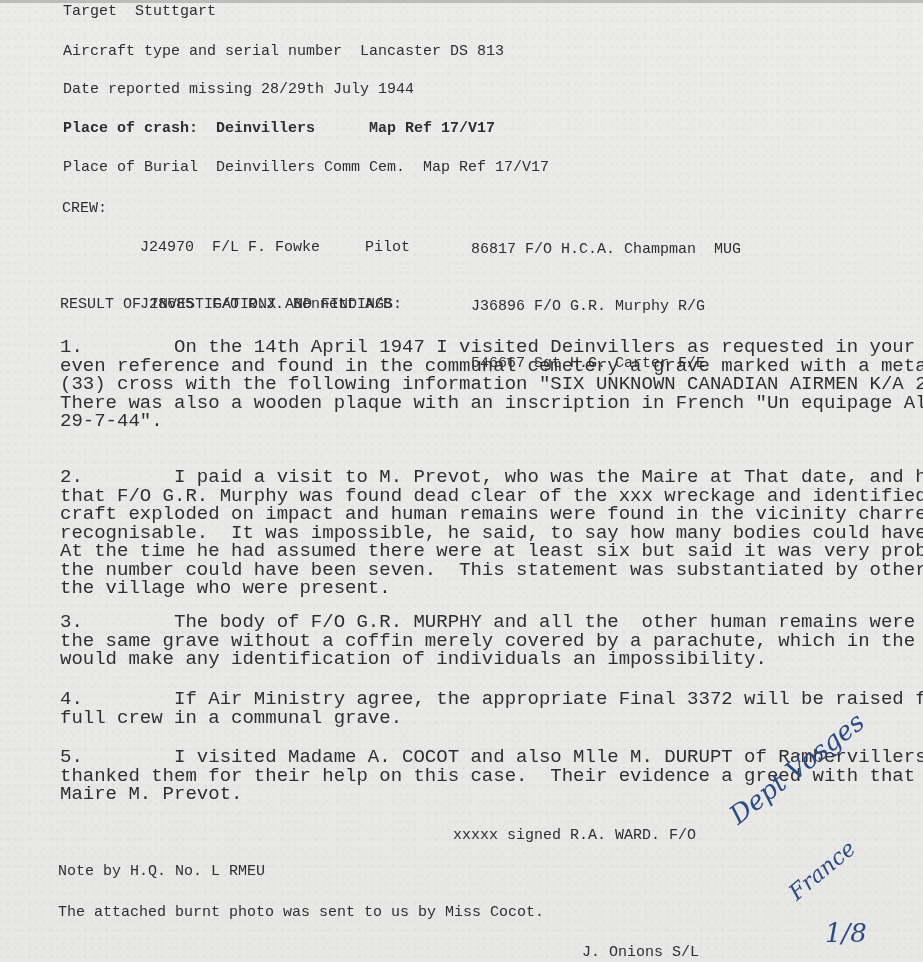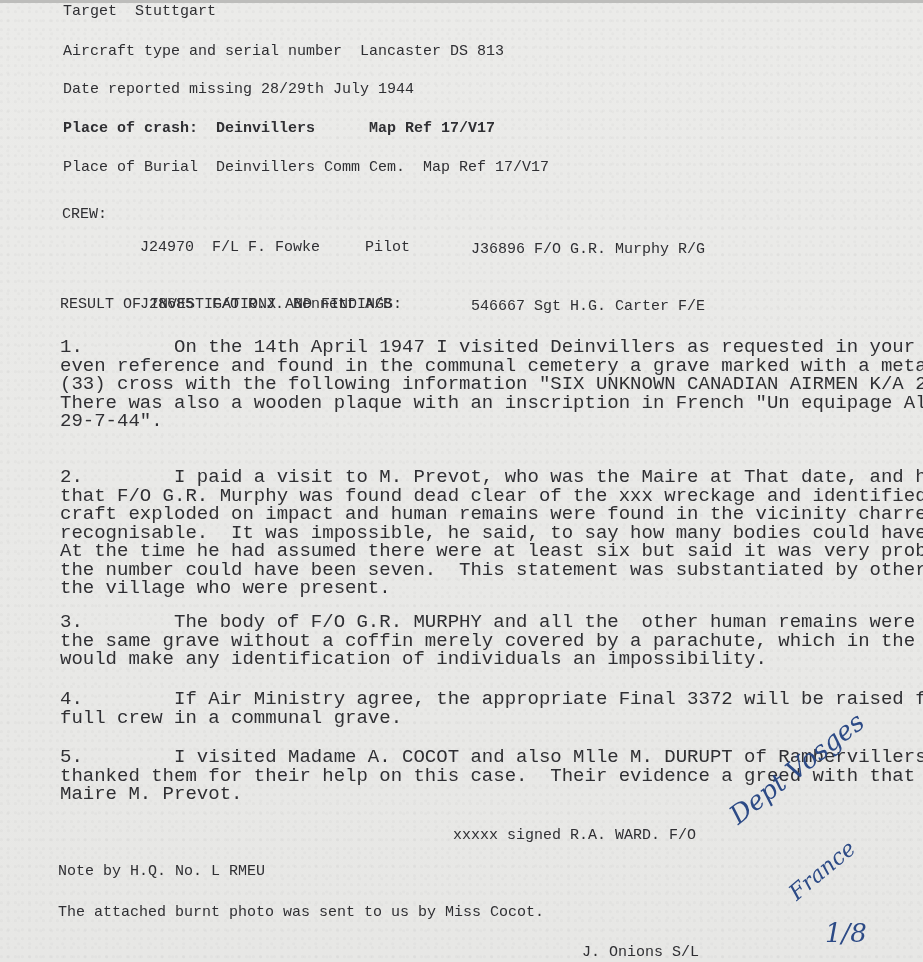--- a/index.html
+++ b/index.html
@@ -14,21 +14,21 @@
     position:absolute; left:0; top:0; width:923px; height:962px;
     background:
       radial-gradient(circle at 20% 30%, rgba(0,0,0,0.025) 0 1px, transparent 2px),
       radial-gradient(circle at 70% 60%, rgba(0,0,0,0.02) 0 1px, transparent 2px),
       linear-gradient(#ebebe9,#e7e7e5);
     background-size:7px 9px, 11px 13px, 100% 100%;
   }
   .topshade { position:absolute; left:0; top:0; width:923px; height:3px; background:#bdbdbb; }
   .line { position:absolute; font-size:15px; white-space:pre; letter-spacing:0px; }
   .ttl  { left:63px; }
-  .crew-label { left:62px;margin-top:6px; }
+  .crew-label { left:62px; }
   .crew-col { position:absolute; font-size:15px; white-space:pre; line-height:19px; }
   .para { position:absolute; left:60px; width:850px; font-size:19px; line-height:18.5px; white-space:pre; }
   .hand {
     position:absolute; font-family:"DejaVu Serif",serif; font-style:italic;
     color:#2c4a86; font-size:26px; transform-origin:left bottom;
   }
 </style>
 </head>
 <body>
 
@@ -40,20 +40,21 @@
 <div class="line ttl" style="top:81px;">Date reported missing 28/29th July 1944</div>
 <div class="line ttl" style="top:120px;font-weight:bold;">Place of crash:  Deinvillers      Map Ref 17/V17</div>
 <div class="line ttl" style="top:159px;">Place of Burial  Deinvillers Comm Cem.  Map Ref 17/V17</div>
 
 <div class="line crew-label" style="top:200px;">CREW:</div>
 <div class="crew-col" style="left:140px; top:200px;">
   <div>J24970  F/L F. Fowke     Pilot</div>
   <div>J28685  F/O R.J. Bennett A/B</div>
 </div>
 <div class="crew-col" style="left:471px; top:202px;">
+  <div>86817 F/O H.C.A. Champman  MUG</div>
   <div>J36896 F/O G.R. Murphy R/G</div>
   <div>546667 Sgt H.G. Carter F/E</div>
 </div>
 
 <div class="line" style="left:60px; top:296px;">RESULT OF INVESTIGATIONX AND FINDINGS:</div>
 
 <div class="para" style="top:338px;">1.        On the 14th April 1947 I visited Deinvillers as requested in your letter of
 even reference and found in the communal cemetery a grave marked with a metal G.R.U.
 (33) cross with the following information "SIX UNKNOWN CANADIAN AIRMEN K/A 29-7-44".
 There was also a wooden plaque with an inscription in French "Un equipage Allie morts

